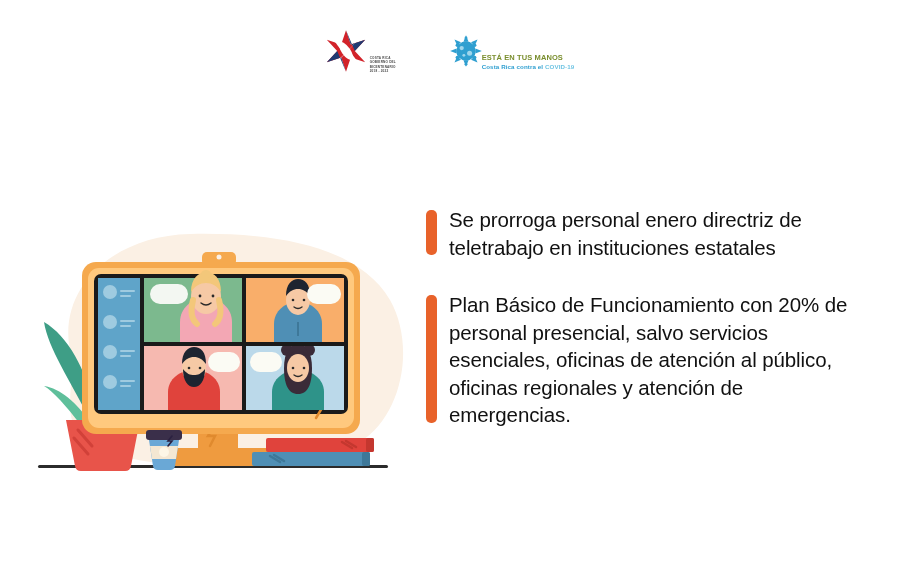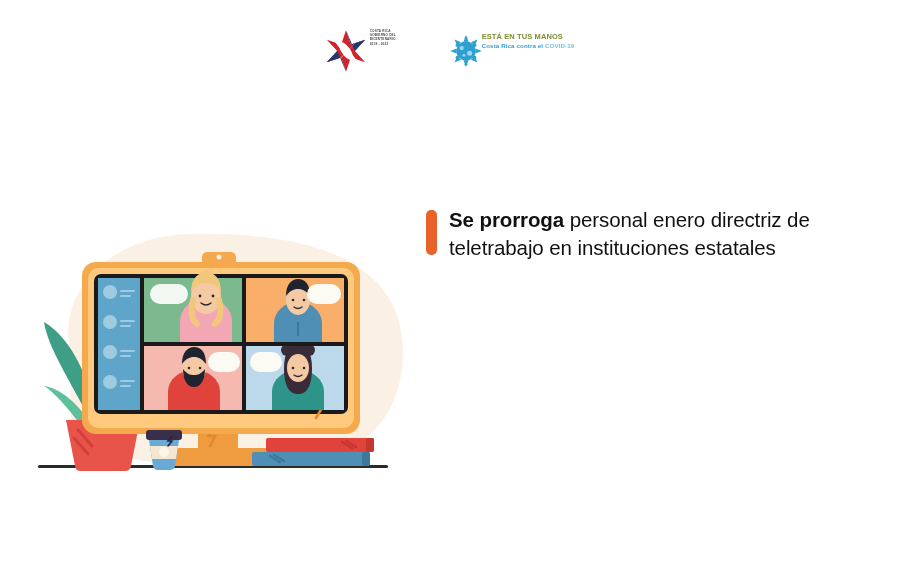--- a/index.html
+++ b/index.html
@@ -25,21 +25,21 @@
     left: 0;
     width: 900px;
     height: 58px;
     display: flex;
     align-items: center;
     justify-content: center;
     gap: 42px;
   }
   .logo-gov, .logo-covid {
     display: flex;
-    align-items: flex-start;
+    align-items: flex-end;
     gap: 4px;
   }
   .logo-gov-mark { width: 40px; height: 44px; display: block; }
   .logo-gov-text {
     font-size: 3.1px;
     line-height: 4.2px;
     color: #4a4a4a;
     letter-spacing: 0.2px;
     width: 36px;
     font-weight: bold;
@@ -96,21 +96,21 @@
     width: 11px;
     background: #E8622A;
     border-radius: 5px;
   }
   .bullet-text {
     font-size: 20.5px;
     line-height: 27.5px;
     color: #111111;
     letter-spacing: -0.1px;
   }
-  .bullet-text b { font-weight: bold; text-align: right; }
+  .bullet-text b { font-weight: normal; text-align: right; }
 
   
   .illustration {
     position: absolute;
     left: 30px;
     top: 230px;
     width: 390px;
     height: 270px;
   }
   .illustration svg { display: block; }
@@ -302,16 +302,20 @@
     </svg>
   </div>
 
   <div class="content-col">
 
     <div class="bullet-block">
       <span class="bullet-bar"></span>
       <div class="bullet-text"><b>Se prorroga</b><span> personal enero directriz de teletrabajo en instituciones estatales</span></div>
     </div>
 
+    <div class="bullet-block">
+      <span class="bullet-bar"></span>
+      <div class="bullet-text"><span>Plan Básico de Funcionamiento con </span><b>20% de personal presencial,</b><span> salvo servicios esenciales, oficinas de atención al público, oficinas regionales y atención de emergencias.</span></div>
+    </div>
 
   </div>
 
 </div>
 
 </body></html>

